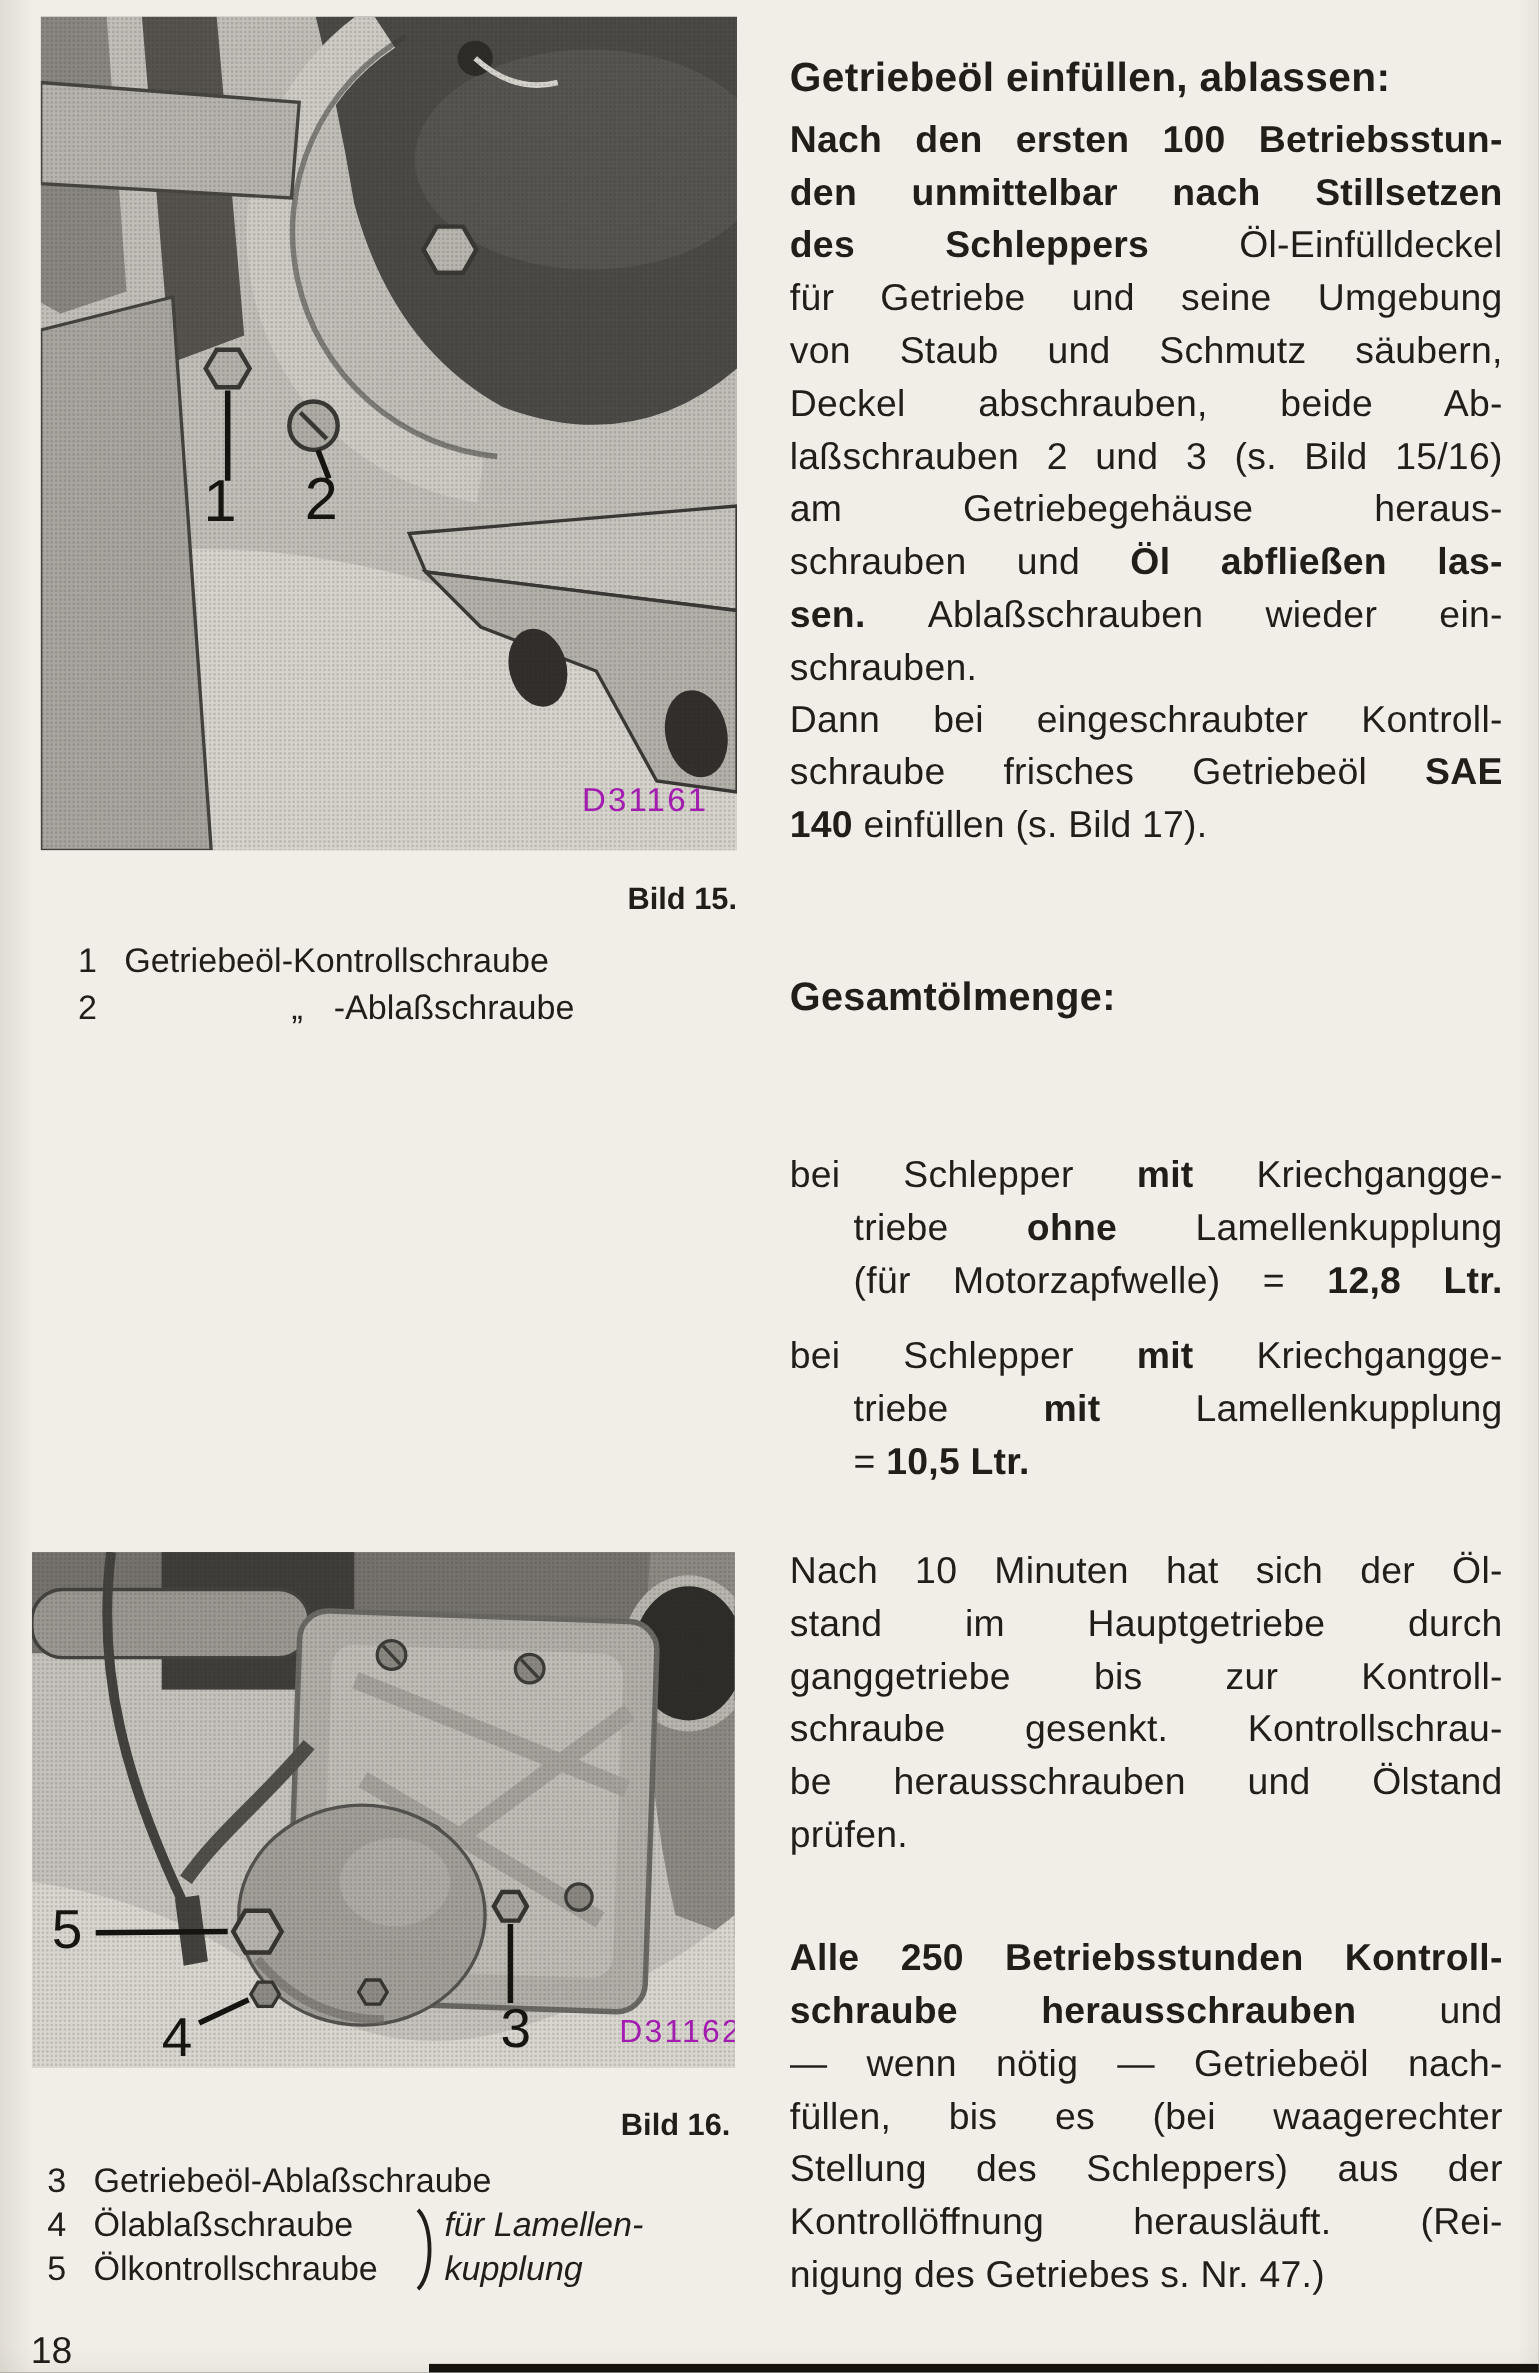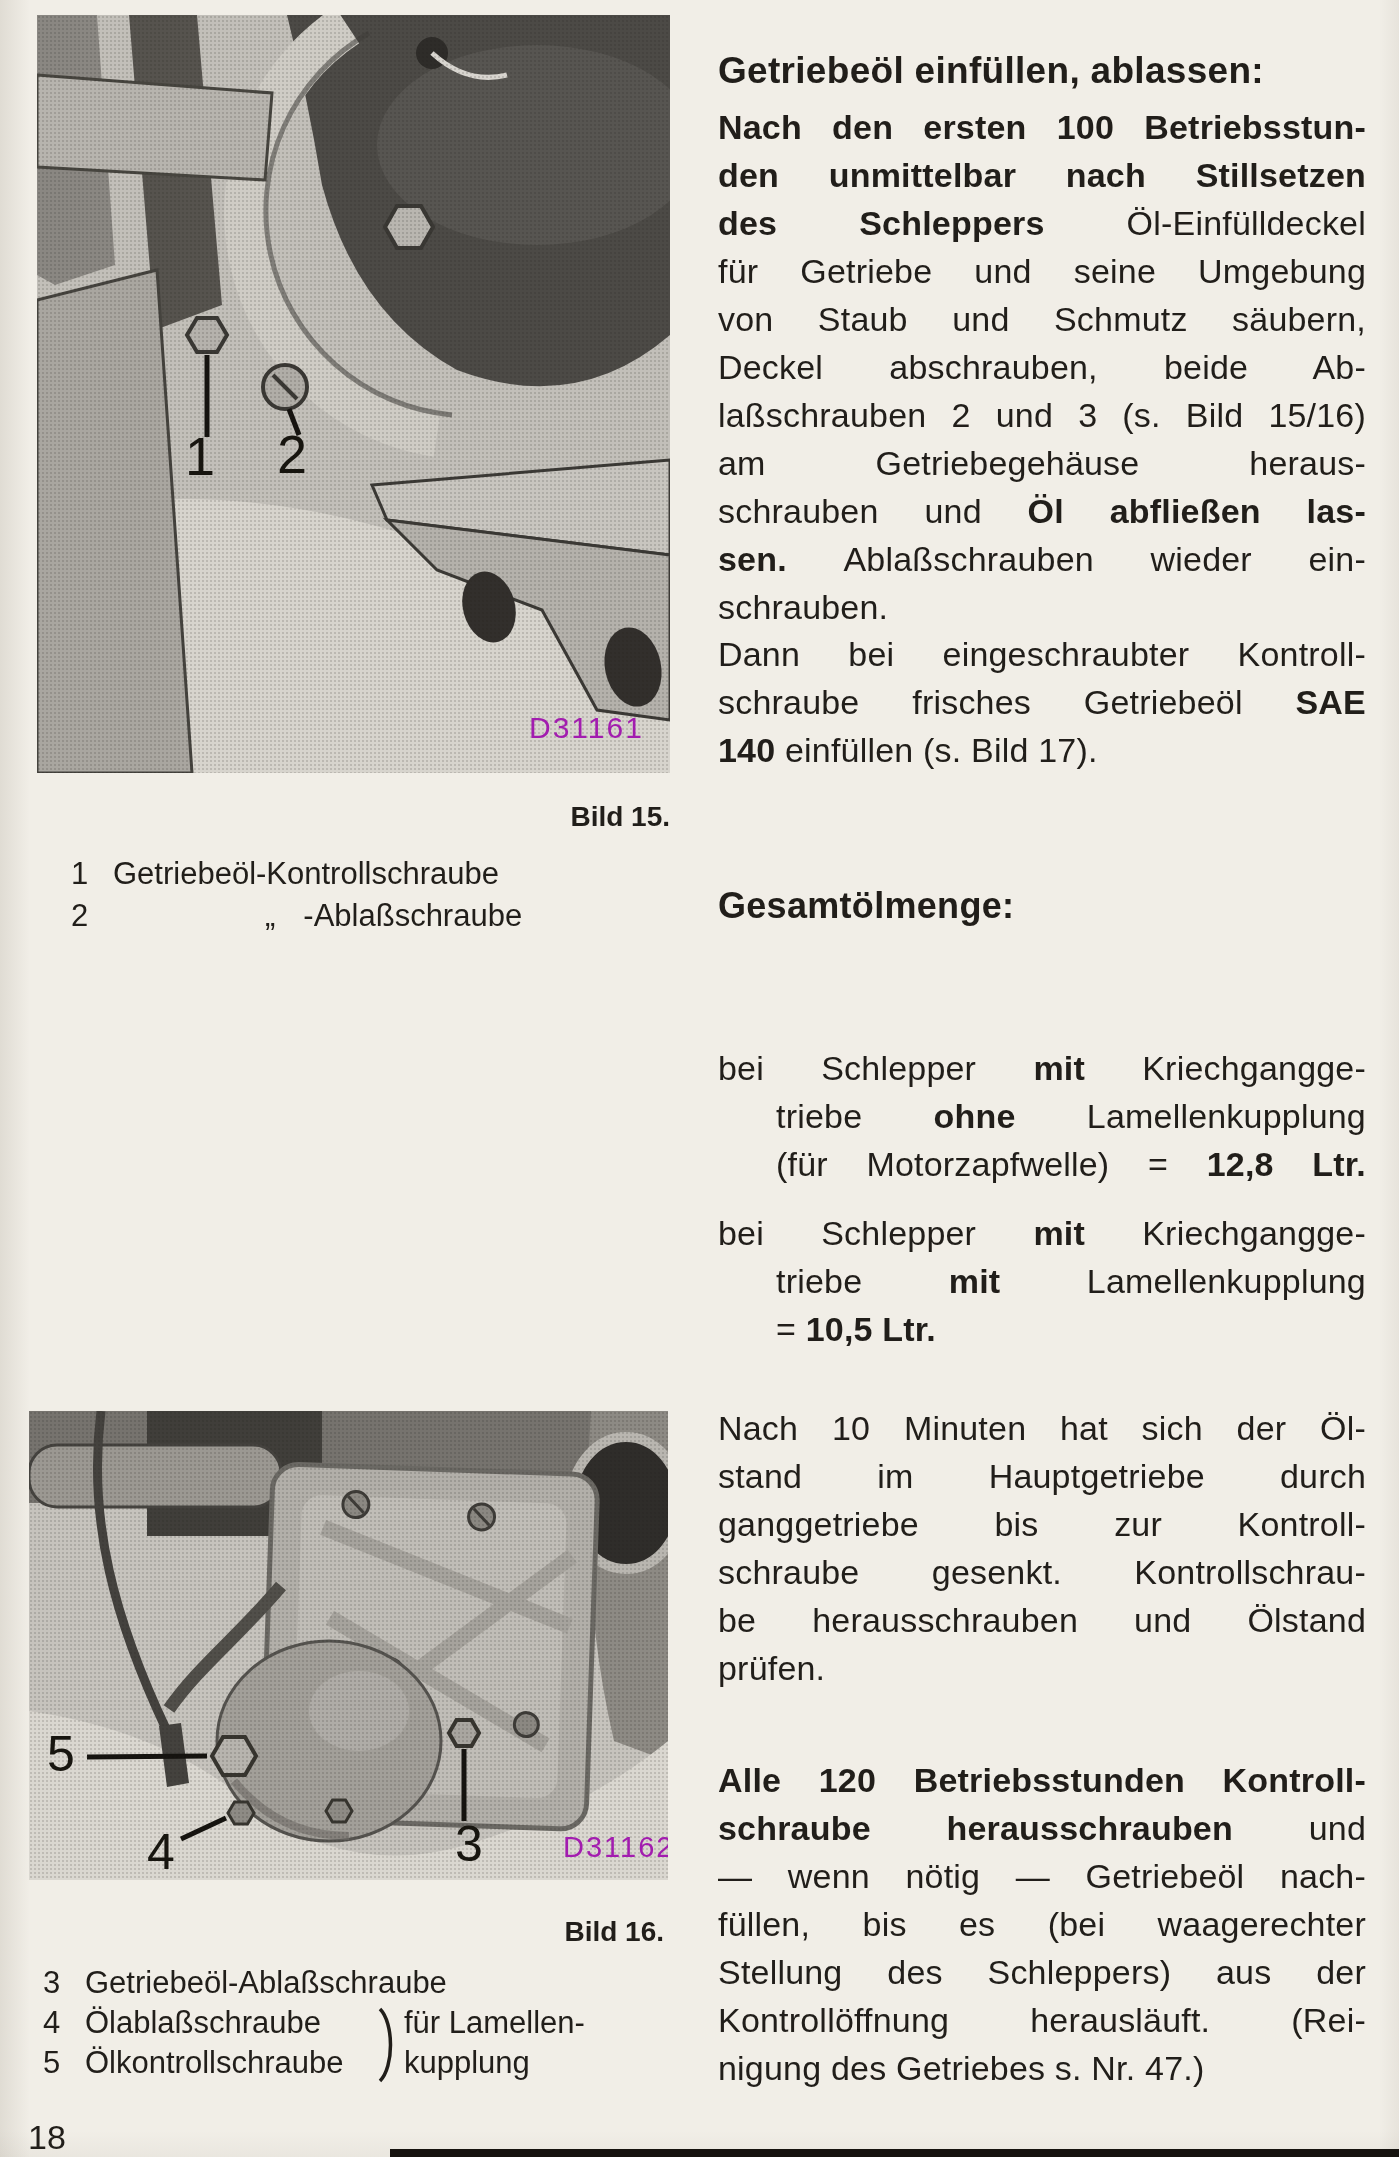--- a/index.html
+++ b/index.html
@@ -82,21 +82,21 @@
   .cap15-txt2{display:inline-block;margin-left:28px;}
   .cap16{
     position:absolute;left:28px;top:1963px;width:630px;height:130px;
     font-size:31px;line-height:40px;
   }
   .c16-line{position:absolute;left:0;height:40px;white-space:nowrap;margin-left:15px;}
   #c16-l1{top:0px;}
   #c16-l2{top:40px;}
   #c16-l3{top:80px;}
   .c16-brace{position:absolute;left:349px;top:44px;}
-  .c16-notes{position:absolute;left:376px;top:40px;line-height:40px;}
+  .c16-notes{position:absolute;left:376px;top:40px;line-height:40px;font-style:italic;}
 
   .page-number{
     position:absolute;left:28px;top:2118px;font-size:34px;line-height:38px;color:#211e1a;
   }
   .bottom-rule{
     position:absolute;left:390px;top:2149px;width:1009px;height:8px;background:#16130f;
   }
 </style>
 </head>
 <body>
@@ -255,21 +255,21 @@
 
   <div class="rc-block" id="pb3">
       <div class="ln j"><span>Nach 10 Minuten hat sich der Öl-</span></div>
       <div class="ln j"><span>stand im Hauptgetriebe durch</span></div>
       <div class="ln j"><span>ganggetriebe bis zur Kontroll-</span></div>
       <div class="ln j"><span>schraube gesenkt. Kontrollschrau-</span></div>
       <div class="ln j"><span>be herausschrauben und Ölstand</span></div>
       <div class="ln"><span>prüfen.</span></div>
     </div>
   <div class="rc-block" id="pb4">
-      <div class="ln j"><span class="b">Alle 120 Betriebsstunden Kontroll-</span></div>
+      <div class="ln j"><span class="b">Alle 250 Betriebsstunden Kontroll-</span></div>
       <div class="ln j"><span class="b">schraube herausschrauben </span><span>und</span></div>
       <div class="ln j"><span>— wenn nötig — Getriebeöl nach-</span></div>
       <div class="ln j"><span>füllen, bis es (bei waagerechter</span></div>
       <div class="ln j"><span>Stellung des Schleppers) aus der</span></div>
       <div class="ln j"><span>Kontrollöffnung herausläuft. (Rei-</span></div>
       <div class="ln"><span>nigung des Getriebes s. Nr. 47.)</span></div>
     </div>
 
   <div class="page-number">18</div>
   <div class="bottom-rule"></div>

